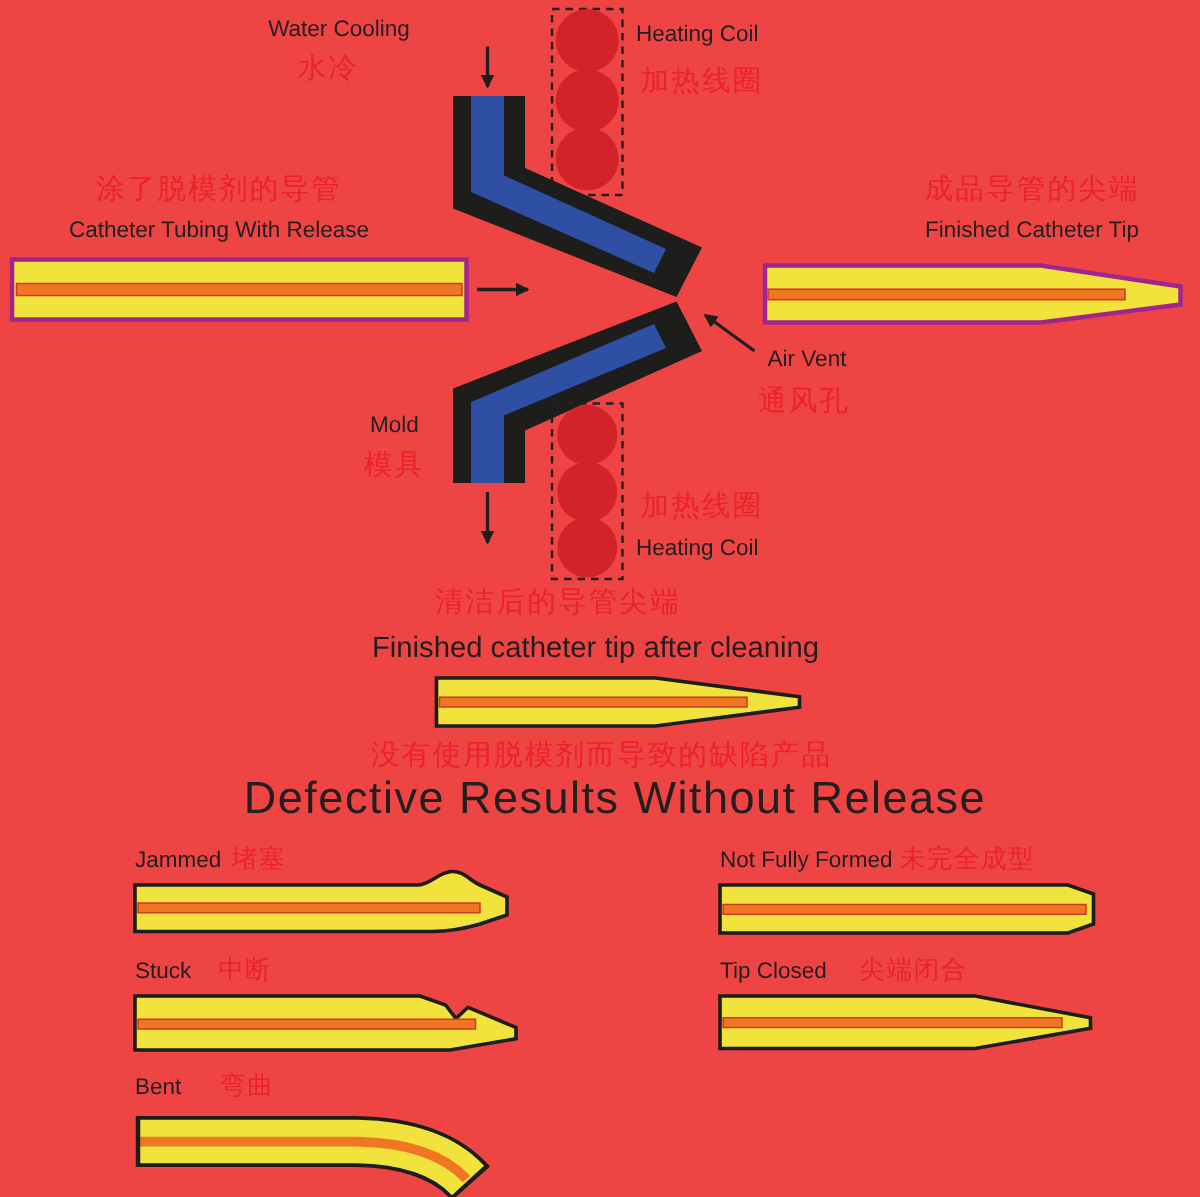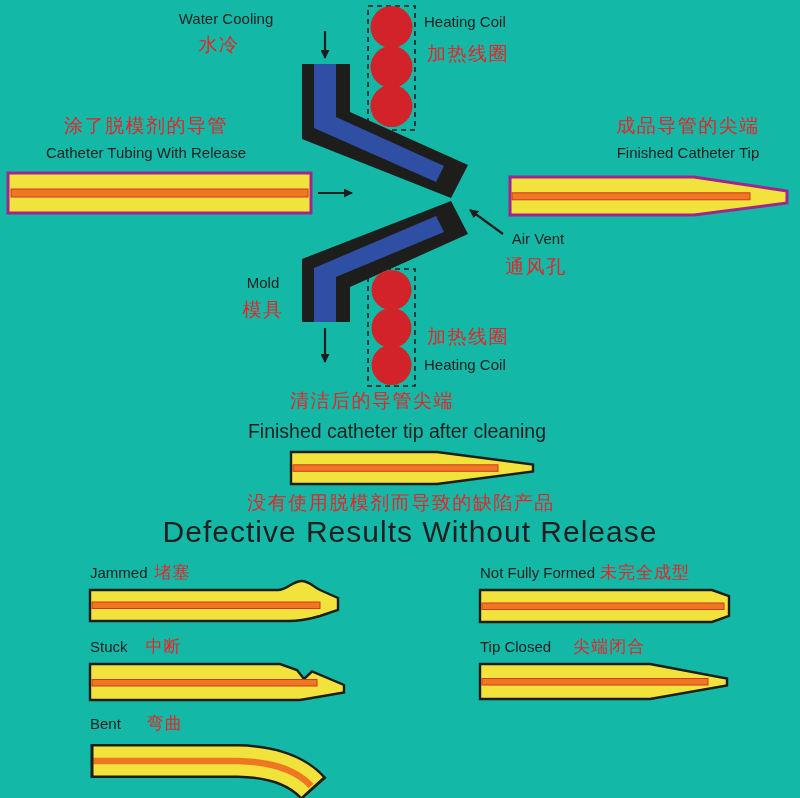--- a/index.html
+++ b/index.html
@@ -1,16 +1,16 @@
 <!DOCTYPE html>
 <html><head>
 <meta charset="utf-8">
 <style>
   html,body{margin:0;padding:0;background:#ffffff;}
-  .stage{position:relative;width:800px;height:798px;background:#14b8a6;overflow:hidden;}
+  .stage{position:relative;width:800px;height:798px;background:#ef4444;overflow:hidden;}
   svg{display:block;}
   text{font-family:"Liberation Sans","DejaVu Sans",sans-serif;}
   .t-en{fill:#231f20;font-size:15px;}
   .t-en-big{fill:#231f20;font-size:19.5px;}
   .t-title{fill:#231f20;font-size:30px;letter-spacing:1px;}
   .t-zh{fill:#ec2227;font-size:19px;letter-spacing:1.5px;}
   .t-zh-s{fill:#ec2227;font-size:17px;letter-spacing:1px;}
   .mold{fill:#1d1d1b;}
   .channel{fill:#2e4fa3;}
   .coil{fill:#d2232a;}

